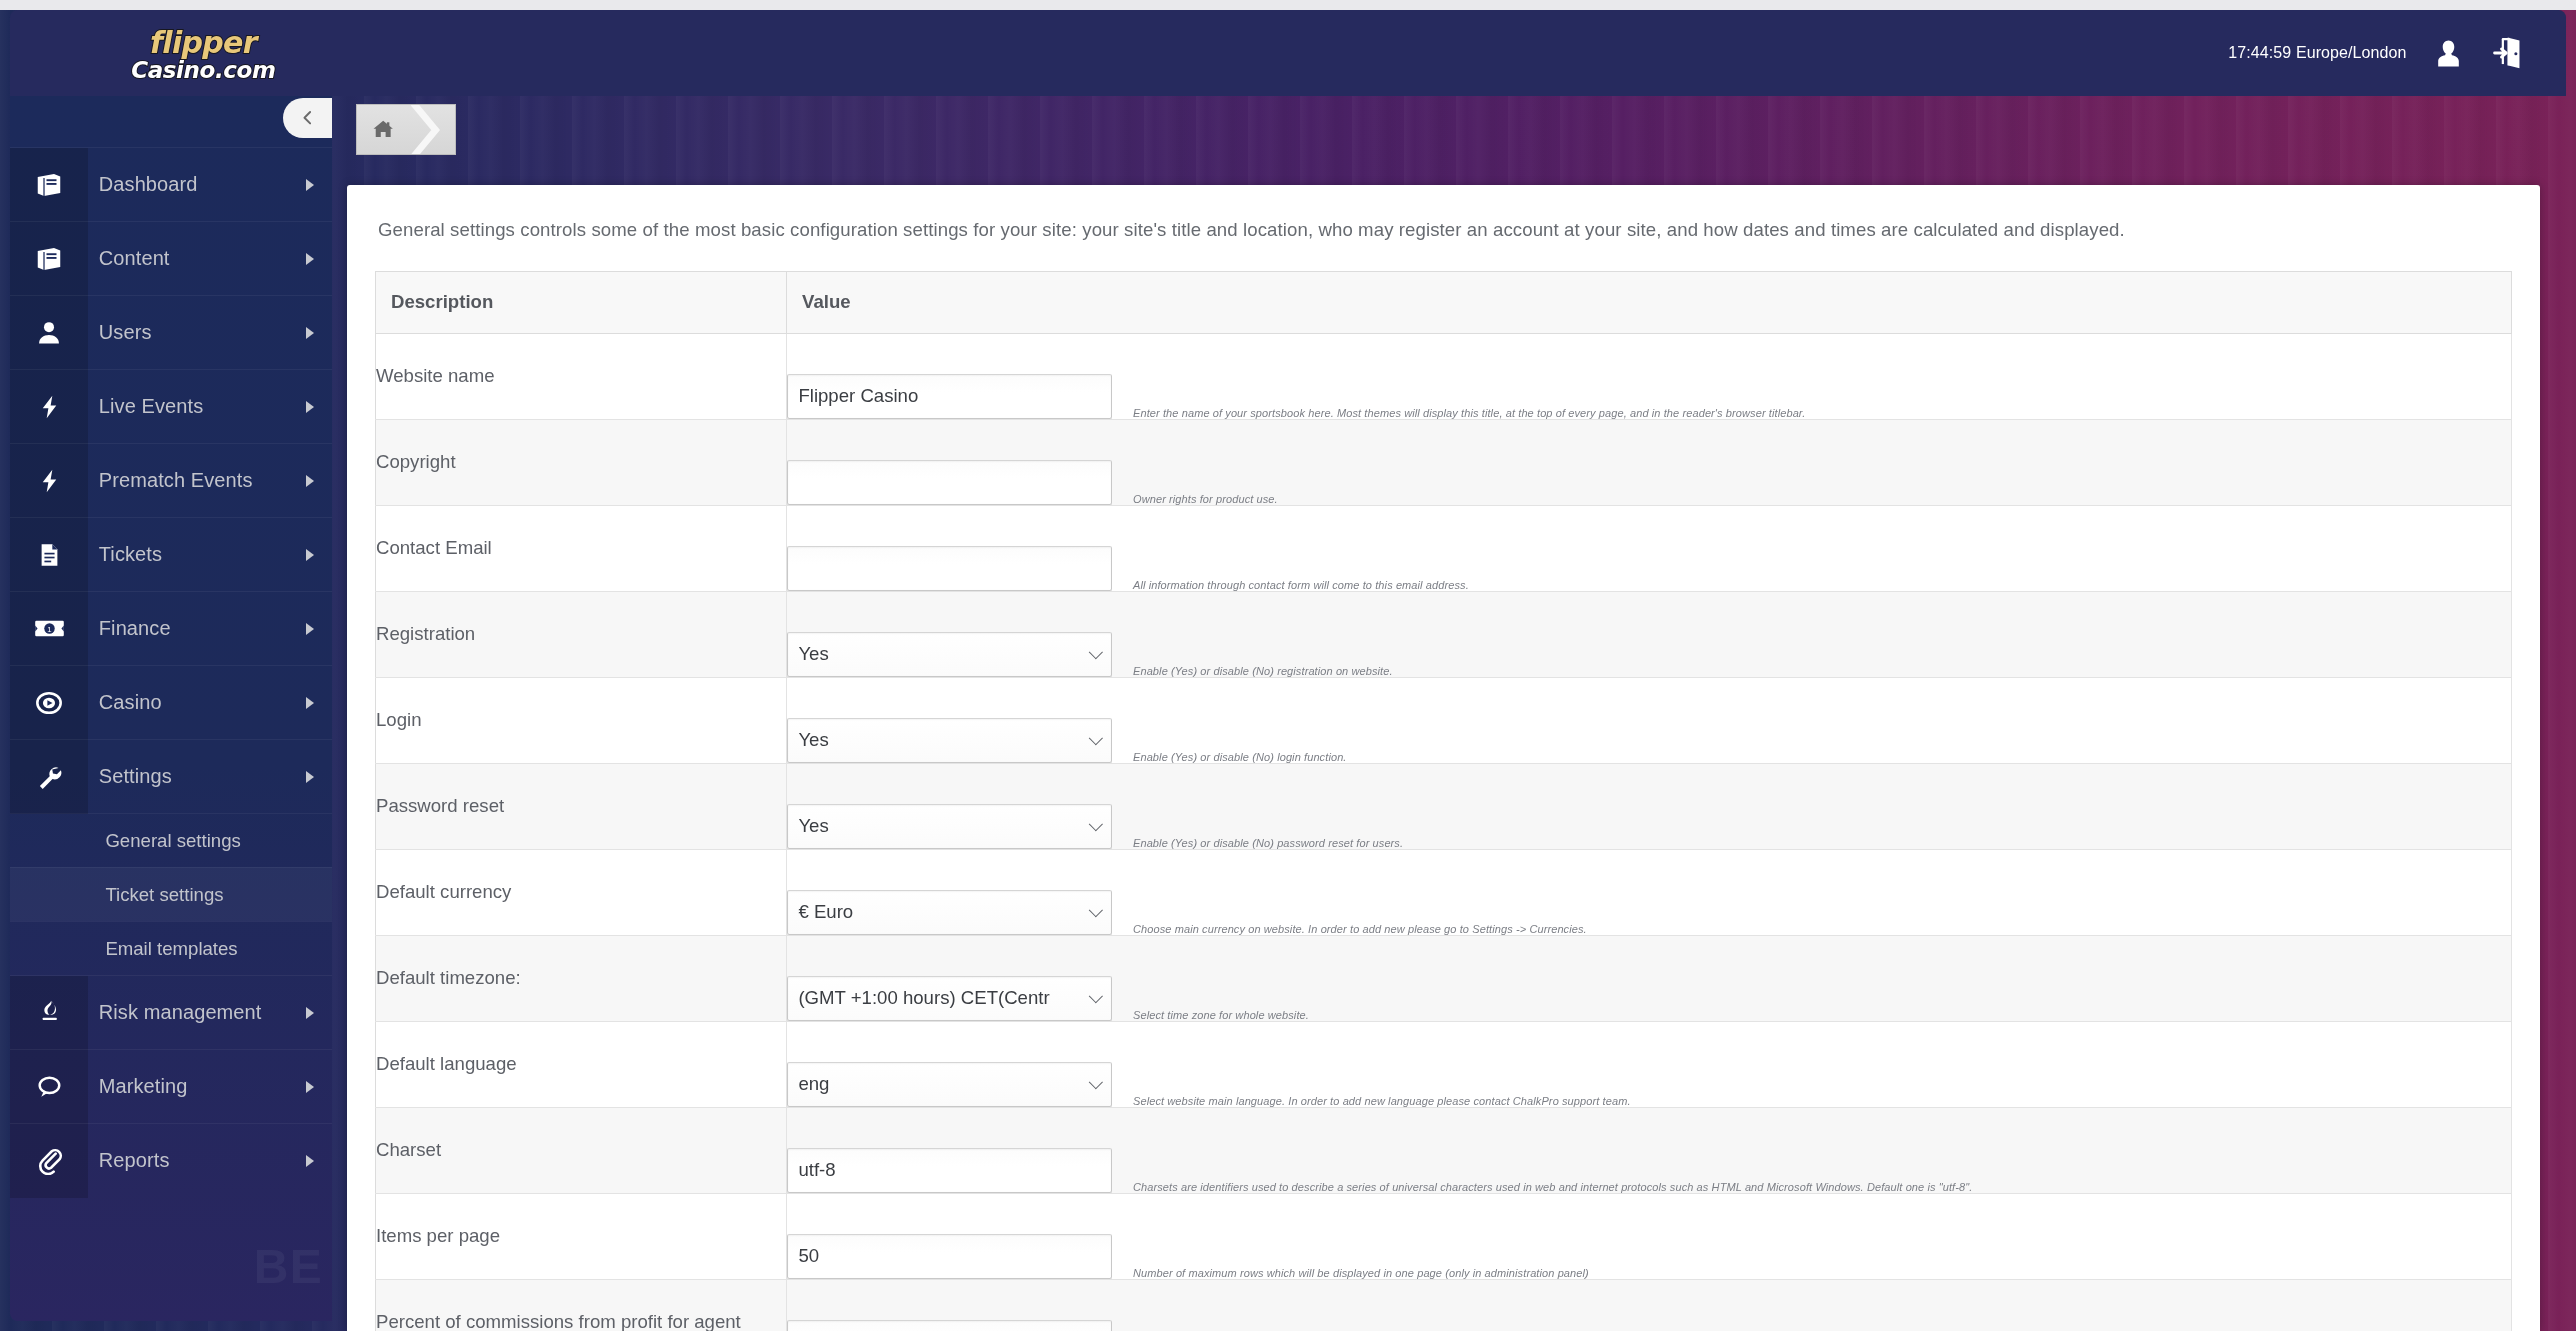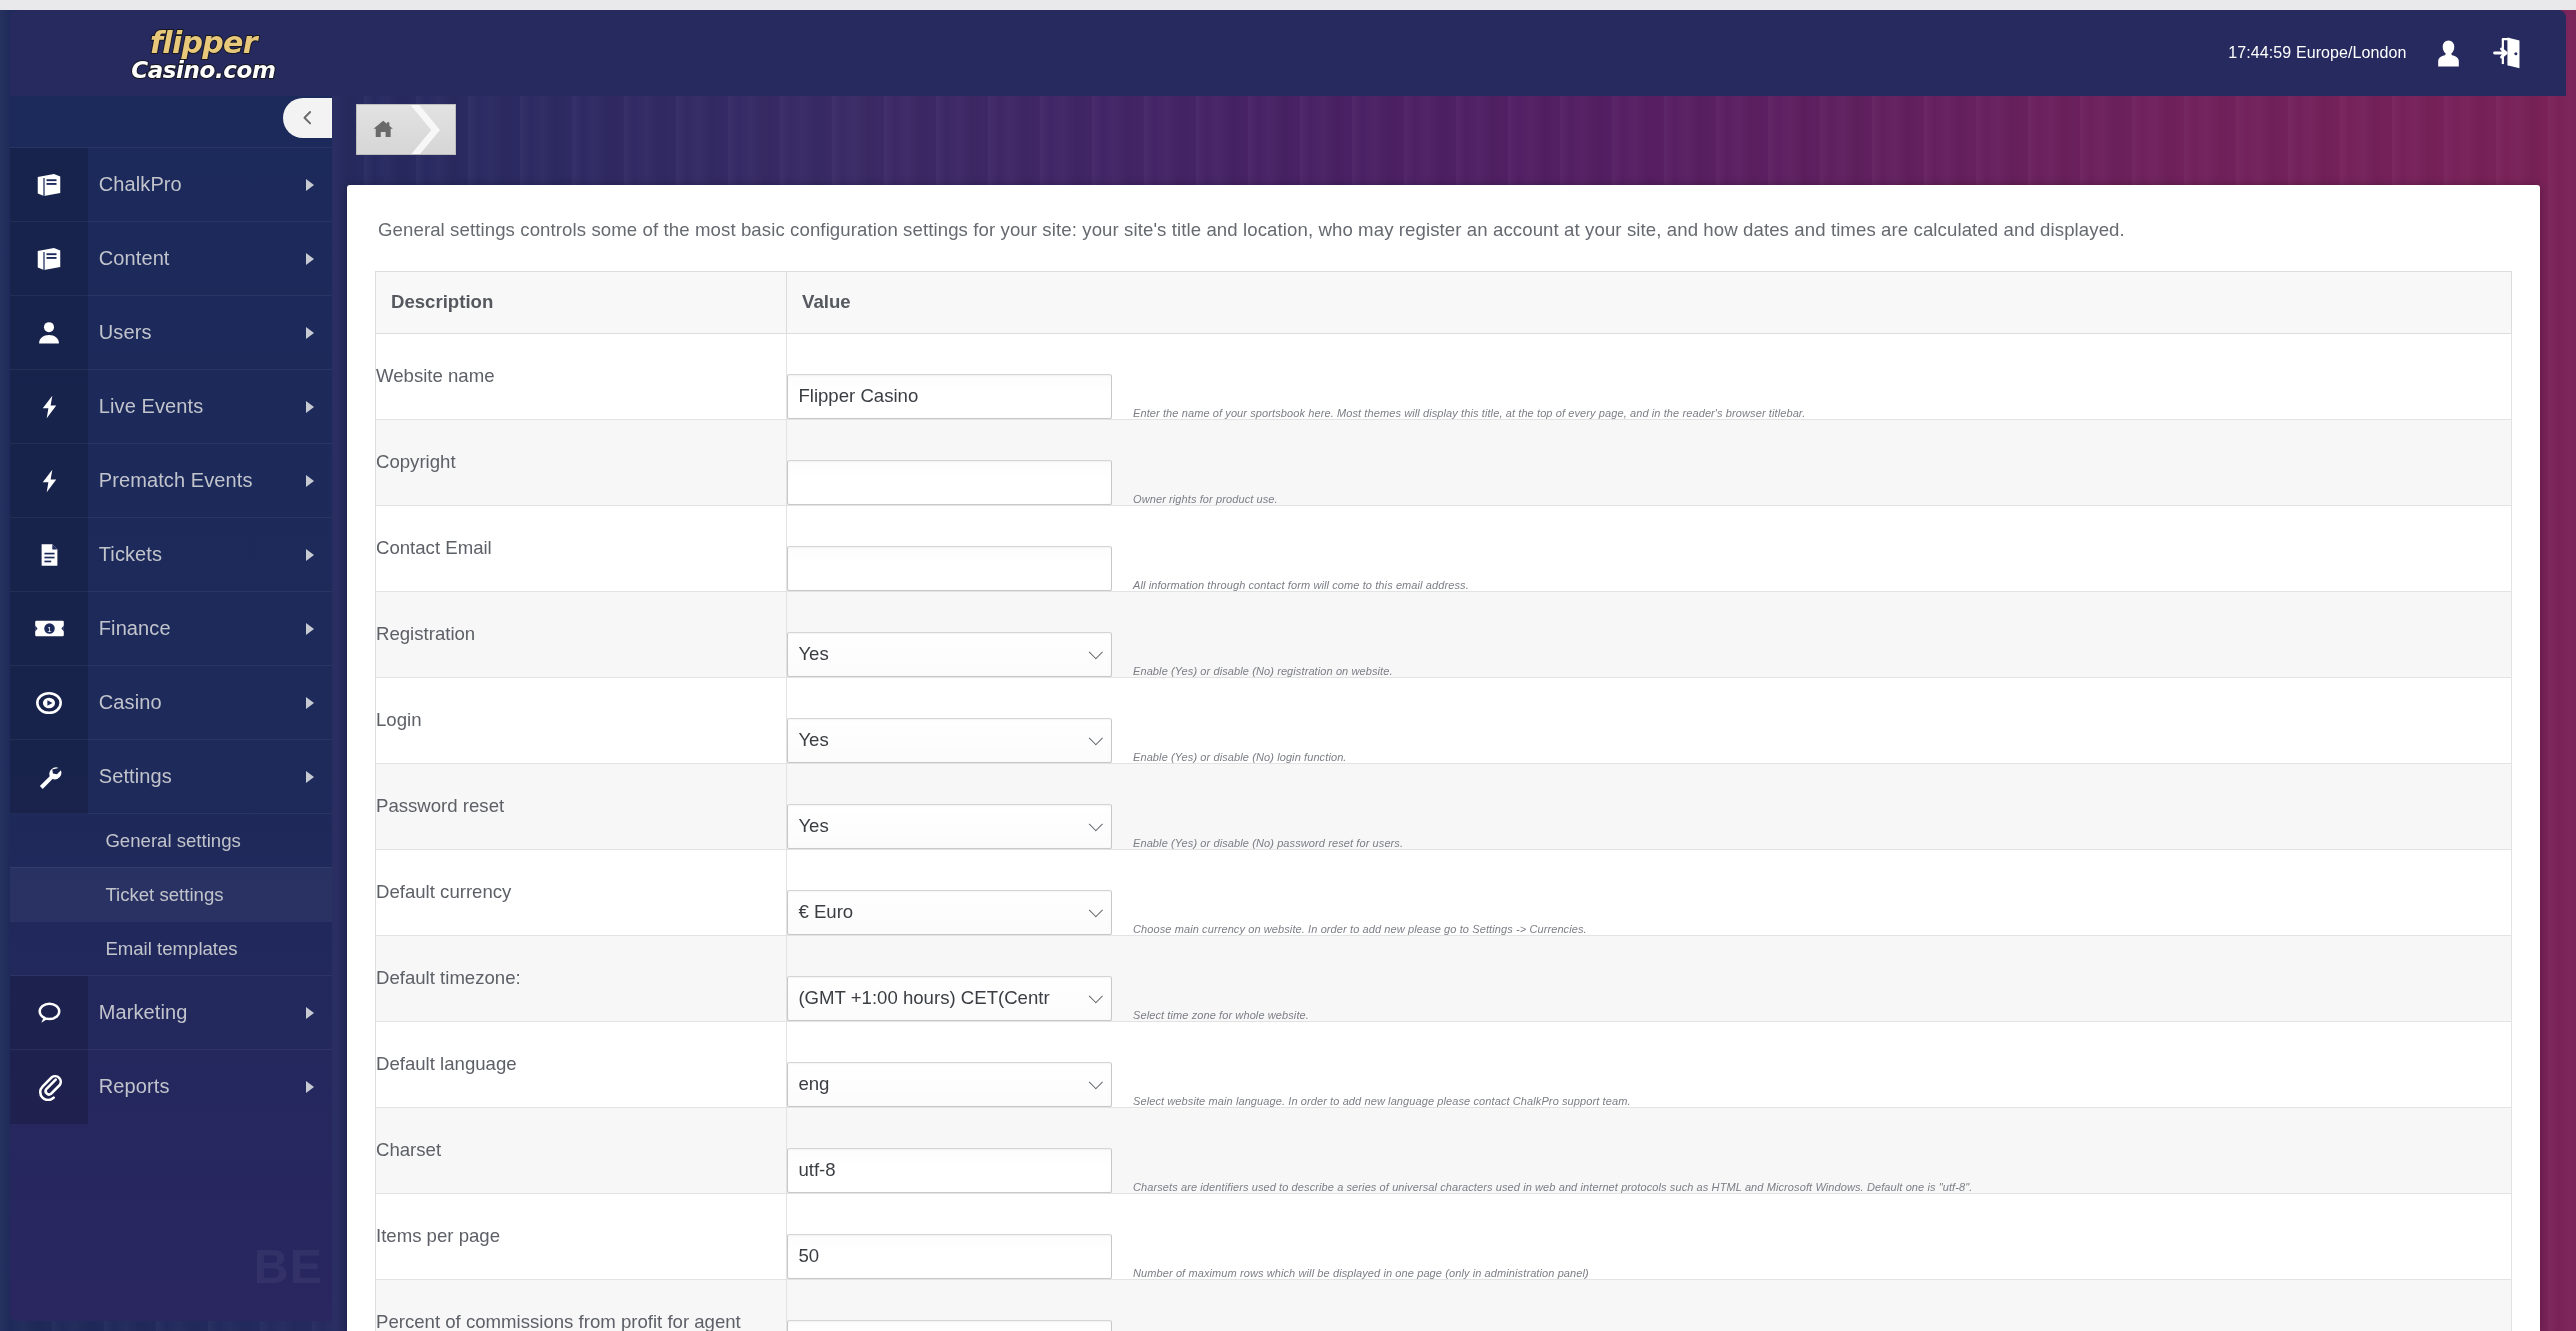--- a/index.html
+++ b/index.html
@@ -312,21 +312,21 @@
 
     <div class="nav-item">
       <span class="nav-icon-wrap">
         <svg width="30" height="30" viewBox="0 0 24 24" fill="#ffffff">
           <path d="M3 5.5 L16 3.2 L21 5.2 L21 18.4 L8 20.8 L3 18.8 Z"></path>
           <path d="M8 6.4 L8 20.8" stroke="#1c2a5b" stroke-width="1"></path>
           <rect x="10" y="7.4" width="8" height="1.5" fill="#1c2a5b"></rect>
           <rect x="10" y="10.4" width="8" height="1.5" fill="#1c2a5b"></rect>
         </svg>
       </span>
-      <span class="nav-label">ChalkPro</span>
+      <span class="nav-label">Dashboard</span>
       <span class="nav-arrow">
           <i class="tri"></i>
         </span>
     </div>
 
     <div class="nav-item">
       <span class="nav-icon-wrap">
         <svg width="30" height="30" viewBox="0 0 24 24" fill="#ffffff">
           <path d="M3 5.5 L16 3.2 L21 5.2 L21 18.4 L8 20.8 L3 18.8 Z"></path>
           <path d="M8 6.4 L8 20.8" stroke="#1c2a5b" stroke-width="1"></path>
@@ -438,20 +438,32 @@
     <div class="nav-sub">
       <span>General settings</span>
     </div>
     <div class="nav-sub active">
       <span>Ticket settings</span>
     </div>
     <div class="nav-sub">
       <span>Email templates</span>
     </div>
 
+    <div class="nav-item">
+      <span class="nav-icon-wrap">
+        <svg width="27" height="30" viewBox="0 0 24 26" fill="#ffffff">
+          <path d="M13.5 2 C15 6 10.5 7 10.2 10.5 C10 13.2 12 14.6 12 14.6 C9 14.8 7.4 13 7.4 10.6 C7.4 6.4 12 5.6 13.5 2 Z M13.5 2 C17 5 17.4 8.6 16.4 11.2 C15.6 13.4 13.6 14.6 12 14.6 C15.5 15 17.8 13.2 17.8 10.2 C17.8 6.5 15 4 13.5 2 Z"></path>
+          <rect x="6" y="17.2" width="12.4" height="2.1" rx="0.5"></rect>
+        </svg>
+      </span>
+      <span class="nav-label">Risk management</span>
+      <span class="nav-arrow">
+          <i class="tri"></i>
+        </span>
+    </div>
 
     <div class="nav-item">
       <span class="nav-icon-wrap">
         <svg width="30" height="28" viewBox="0 0 24 24" fill="none">
           <ellipse cx="12.4" cy="10.6" rx="8.4" ry="6.6" stroke="#ffffff" stroke-width="2.1"></ellipse>
           <path d="M7.6 15.4 L5.4 20.4 L10.6 17.2 Z" fill="#ffffff"></path>
         </svg>
       </span>
       <span class="nav-label">Marketing</span>
       <span class="nav-arrow">

